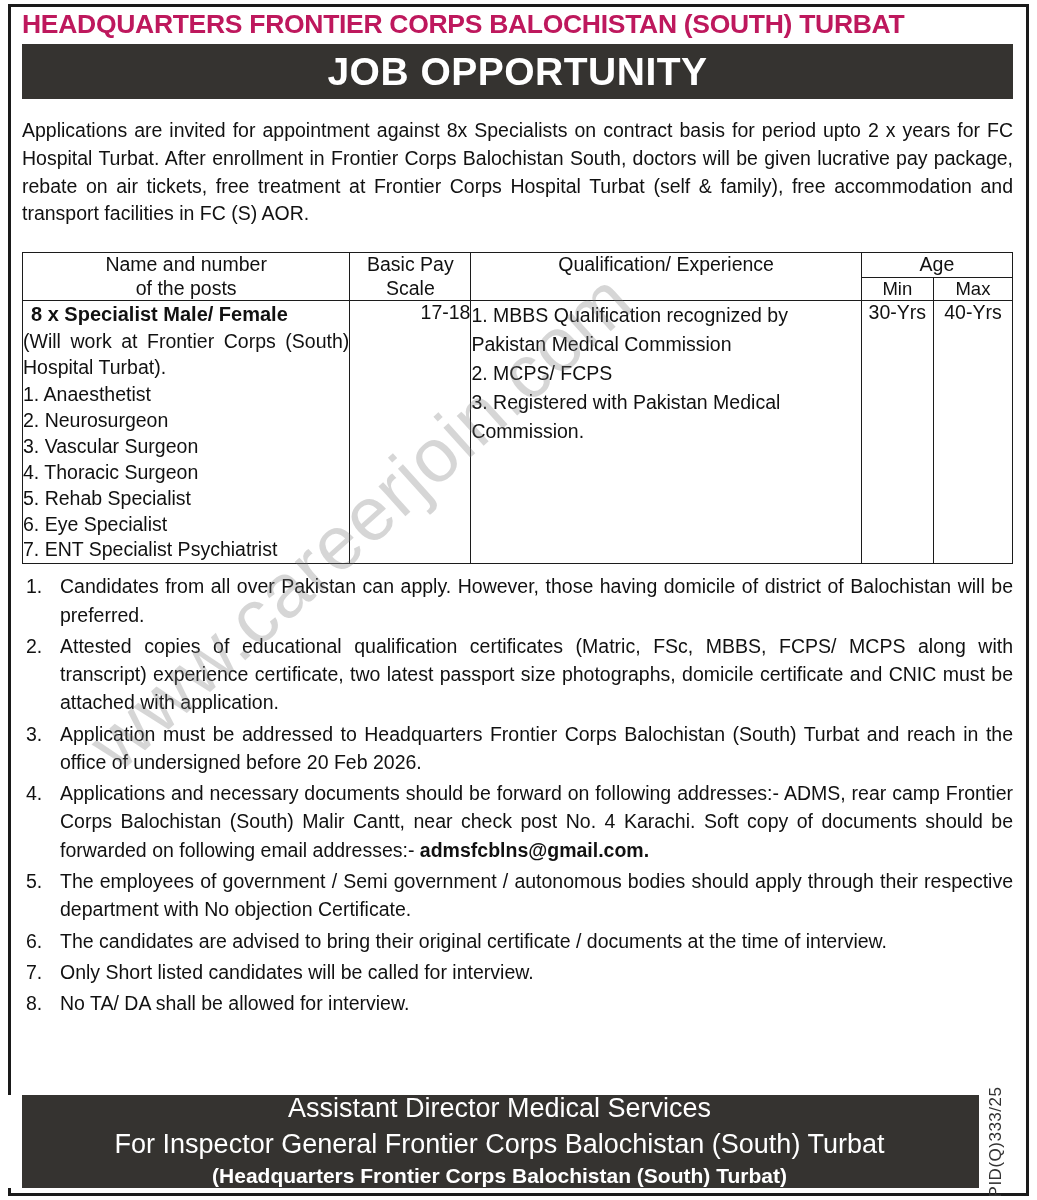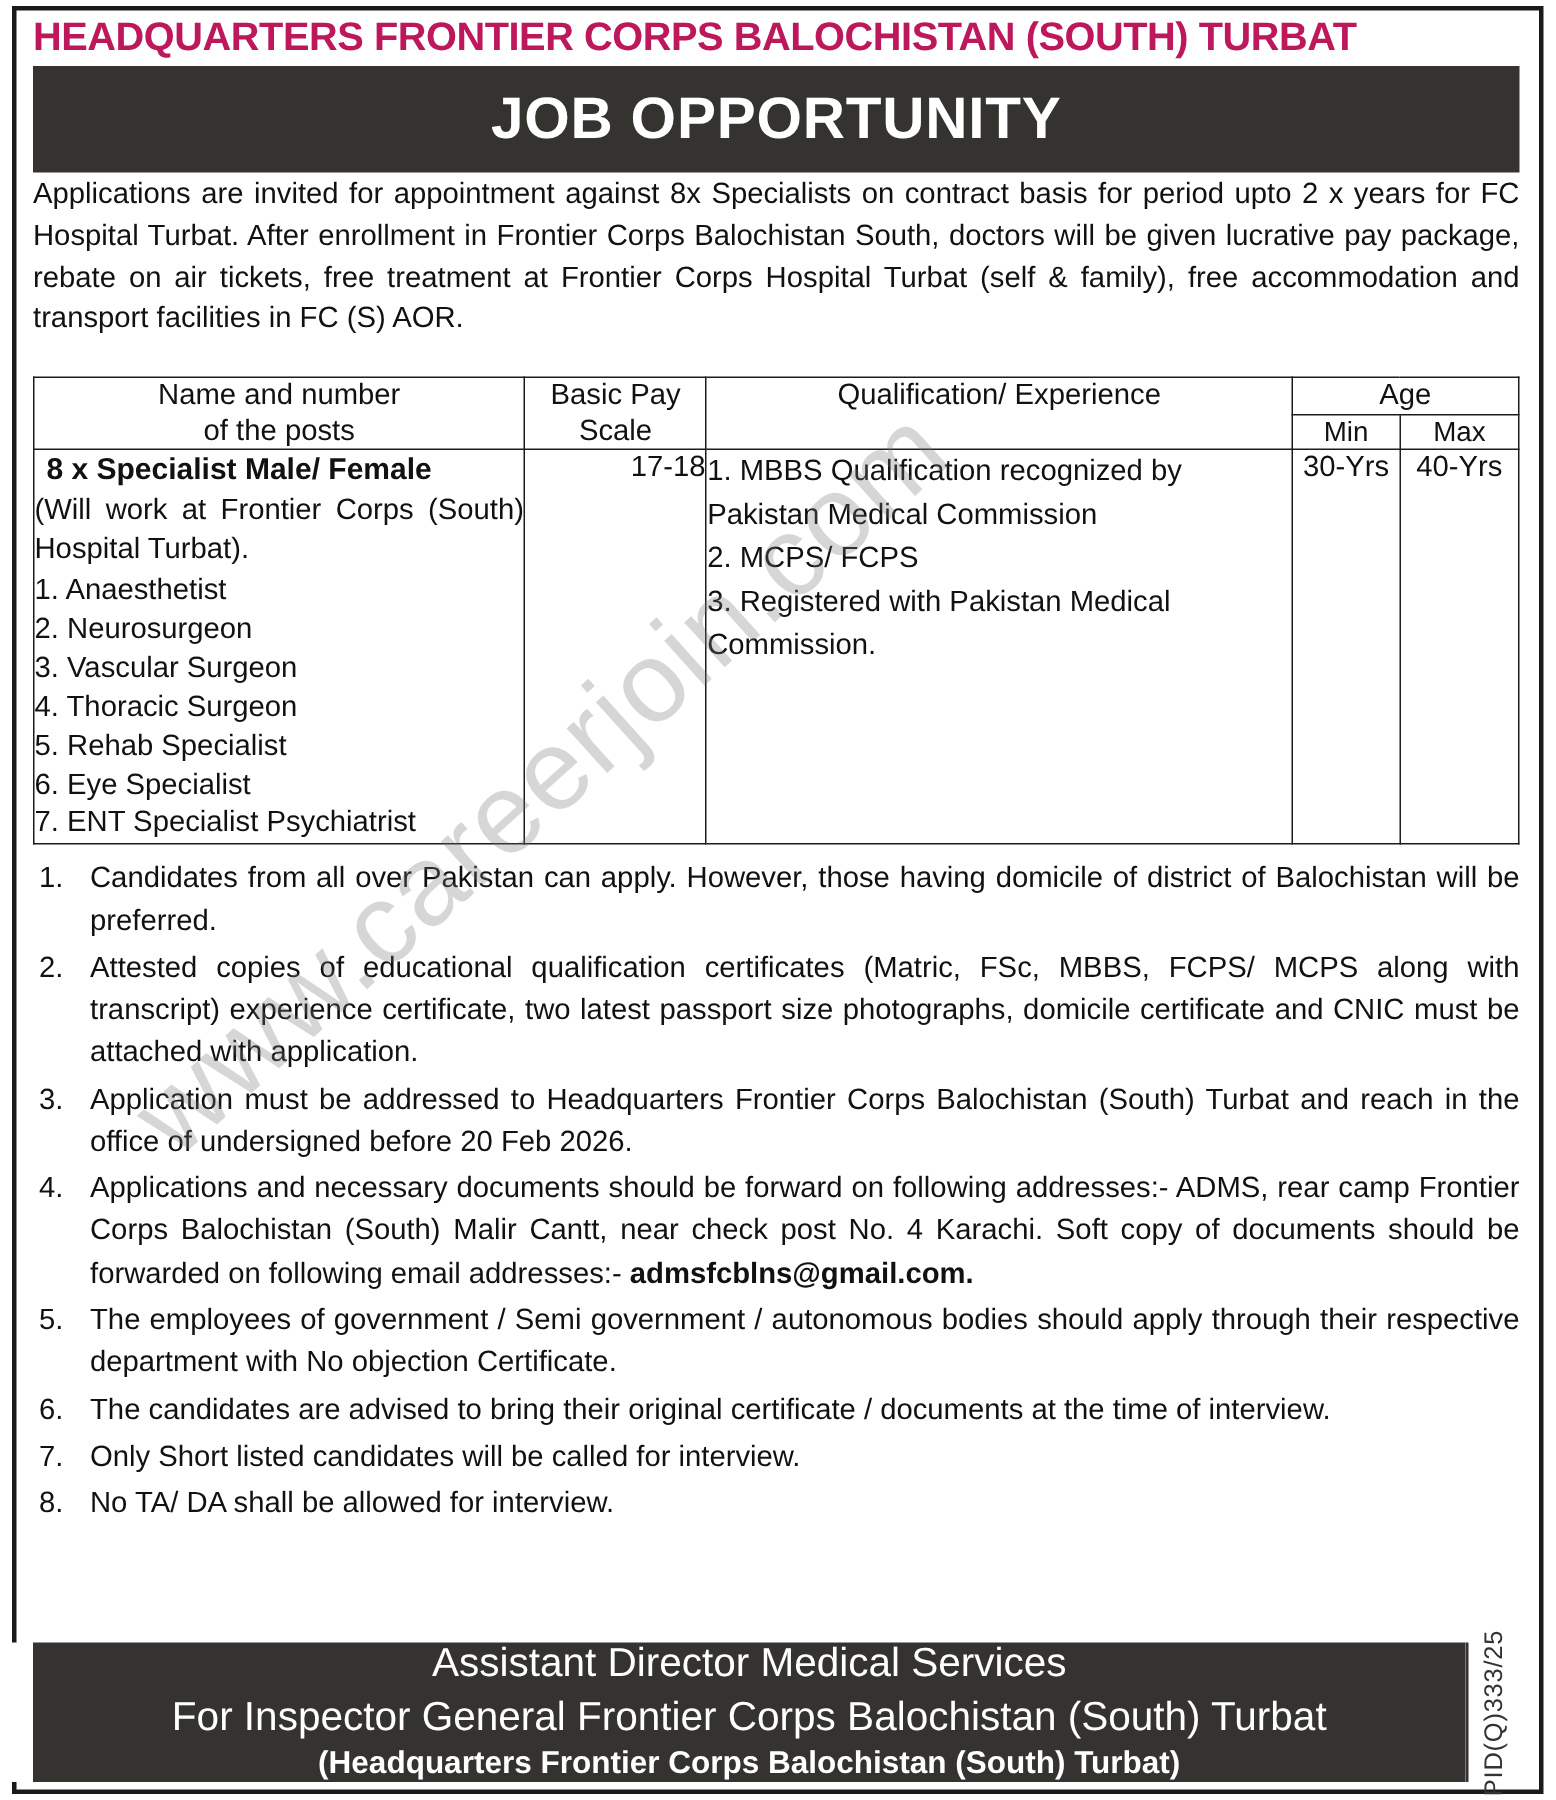--- a/index.html
+++ b/index.html
@@ -68,25 +68,25 @@
     letter-spacing: -0.3px;
     text-align: left;
     white-space: nowrap;
     color: #be185d;
     line-height: 1.1;
     margin-bottom: 5px;
     font-family: "Liberation Sans", sans-serif;
   }
   .banner {
     background: #353330;
-    height: 71px;
+    height: 55px;
     display: flex;
     align-items: center;
     justify-content: center;
-    margin-bottom: 1px;
+    margin-bottom: 18px;
   }
   .banner-text {
     color: #ffffff;
     font-size: 39px;
     font-weight: bold;
     letter-spacing: 0.5px;
     line-height: 1;
   }
 
   

